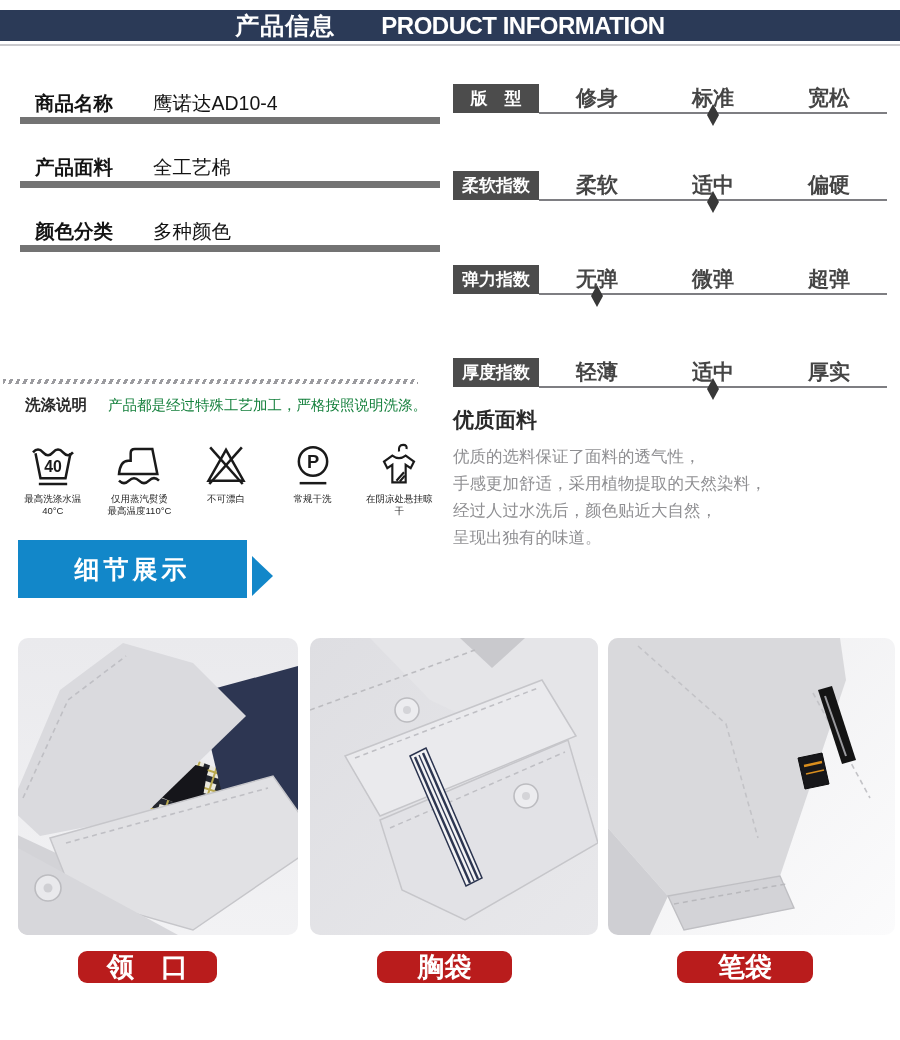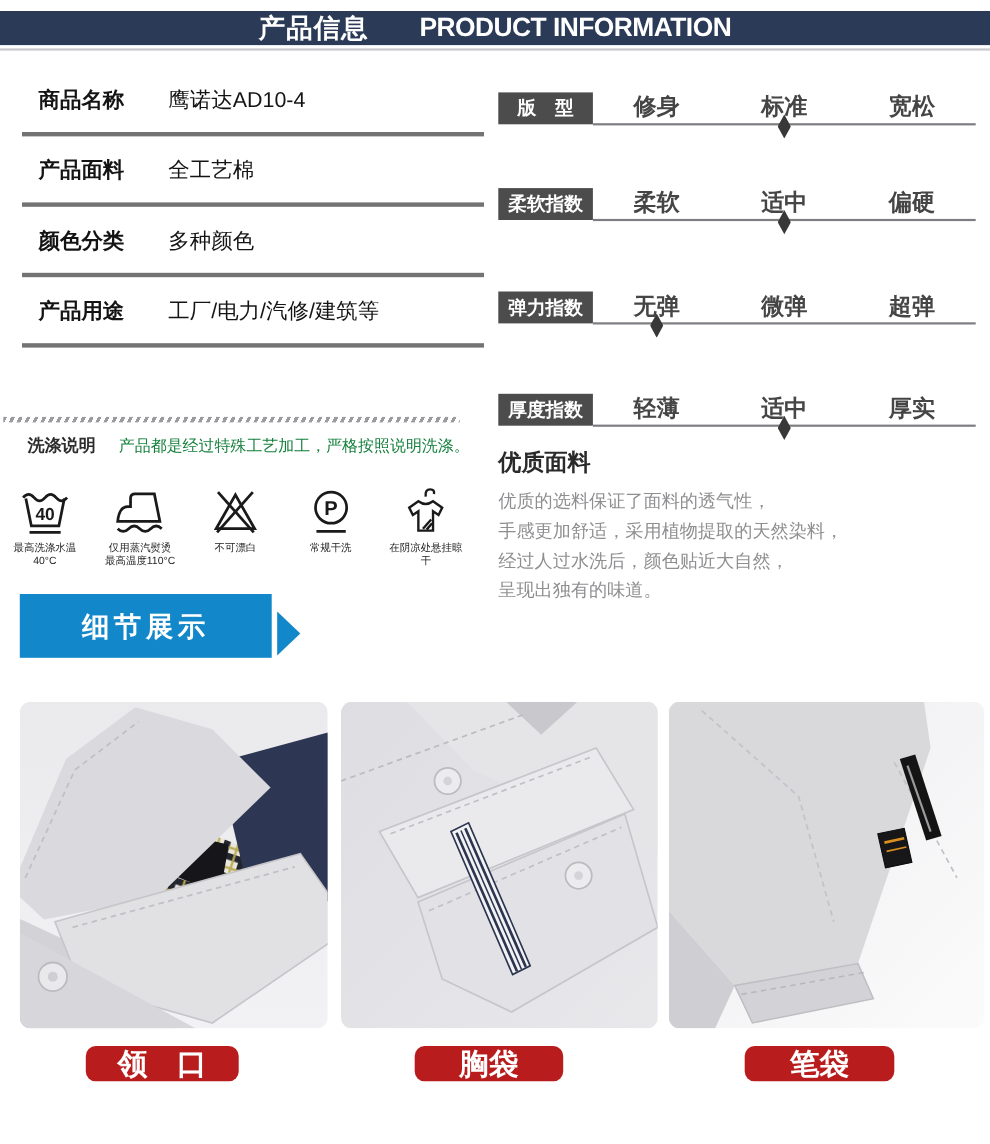--- a/index.html
+++ b/index.html
@@ -9,32 +9,32 @@
 
   
   .topbar { position:absolute; top:10px; left:0; width:900px; height:31px; background:#2b3a57;
             display:flex; align-items:center; justify-content:center; gap:46px; }
   .topbar .t-cn { color:#fff; font-size:24px; font-weight:700; letter-spacing:1px; }
   .topbar .t-en { color:#fff; font-size:24px; font-weight:700; letter-spacing:-0.5px; }
   .topbar-rule { position:absolute; top:44px; left:0; width:900px; height:2px; background:#c9c9cd; }
 
   
   .attr-table { position:absolute; left:20px; top:60px; width:420px; }
-  .attr-row { height:64px; border-bottom:4px solid #737373; display:flex; align-items:center; }
+  .attr-row { height:64px; border-bottom:7px solid #737373; display:flex; align-items:flex-end; }
   .attr-label { width:133px; padding-left:15px; font-size:19.5px; font-weight:700; color:#141414; }
   .attr-value { font-size:19.5px; font-weight:500; color:#141414; }
 
   
   .dash-divider { position:absolute; left:3px; top:379px; width:415px; height:5px;
      background:repeating-linear-gradient(115deg,#9b9b9f 0 3px,transparent 3px 6.5px); }
   .wash-note { position:absolute; left:25px; top:395px; width:430px; display:flex; gap:21px; align-items:baseline; }
   .wash-label { font-size:15.5px; font-weight:700; color:#2c2c2c; white-space:nowrap; }
   .wash-text { font-size:14.5px; color:#15803d; white-space:nowrap; }
 
-  .wash-icons { position:absolute; left:4px; top:438px; width:420px; display:flex; justify-content:flex-start;gap:13px; }
+  .wash-icons { position:absolute; left:16px; top:438px; width:420px; display:flex; justify-content:flex-end;gap:13px; }
   .wash-item { width:84px; text-align:center; }
   .wash-item svg { display:block; margin:0 auto; }
   .wash-cap { margin-top:3px; font-size:9.5px; line-height:12px; color:#1e1e1e; }
   .wash-cap span { display:block; }
 
   
   .right-col { position:absolute; left:453px; top:0; width:437px; height:540px; }
   .ind-row { position:absolute; left:0; width:100%; height:30px; }
   .ind-label { position:absolute; left:0; top:0; width:86px; height:29px; background:#4c4c4c; color:#fff;
                font-size:17px; font-weight:700; text-align:center; line-height:29px; }
@@ -89,24 +89,20 @@
       <span class="attr-label">商品名称</span>
       <span class="attr-value">鹰诺达AD10-4</span>
     </div>
     <div class="attr-row">
       <span class="attr-label">产品面料</span>
       <span class="attr-value">全工艺棉</span>
     </div>
     <div class="attr-row">
       <span class="attr-label">颜色分类</span>
       <span class="attr-value">多种颜色</span>
-    </div>
-    <div class="attr-row">
-      <span class="attr-label">产品用途</span>
-      <span class="attr-value">工厂/电力/汽修/建筑等</span>
     </div>
   </div>
 
   <div class="right-col">
     <div class="ind-row" style="top:84px">
       <span class="ind-label">版　型</span>
       <div class="ind-scale">
         <span class="ind-line"></span>
         <div class="ind-opts">
           <span class="ind-opt">修身</span>

